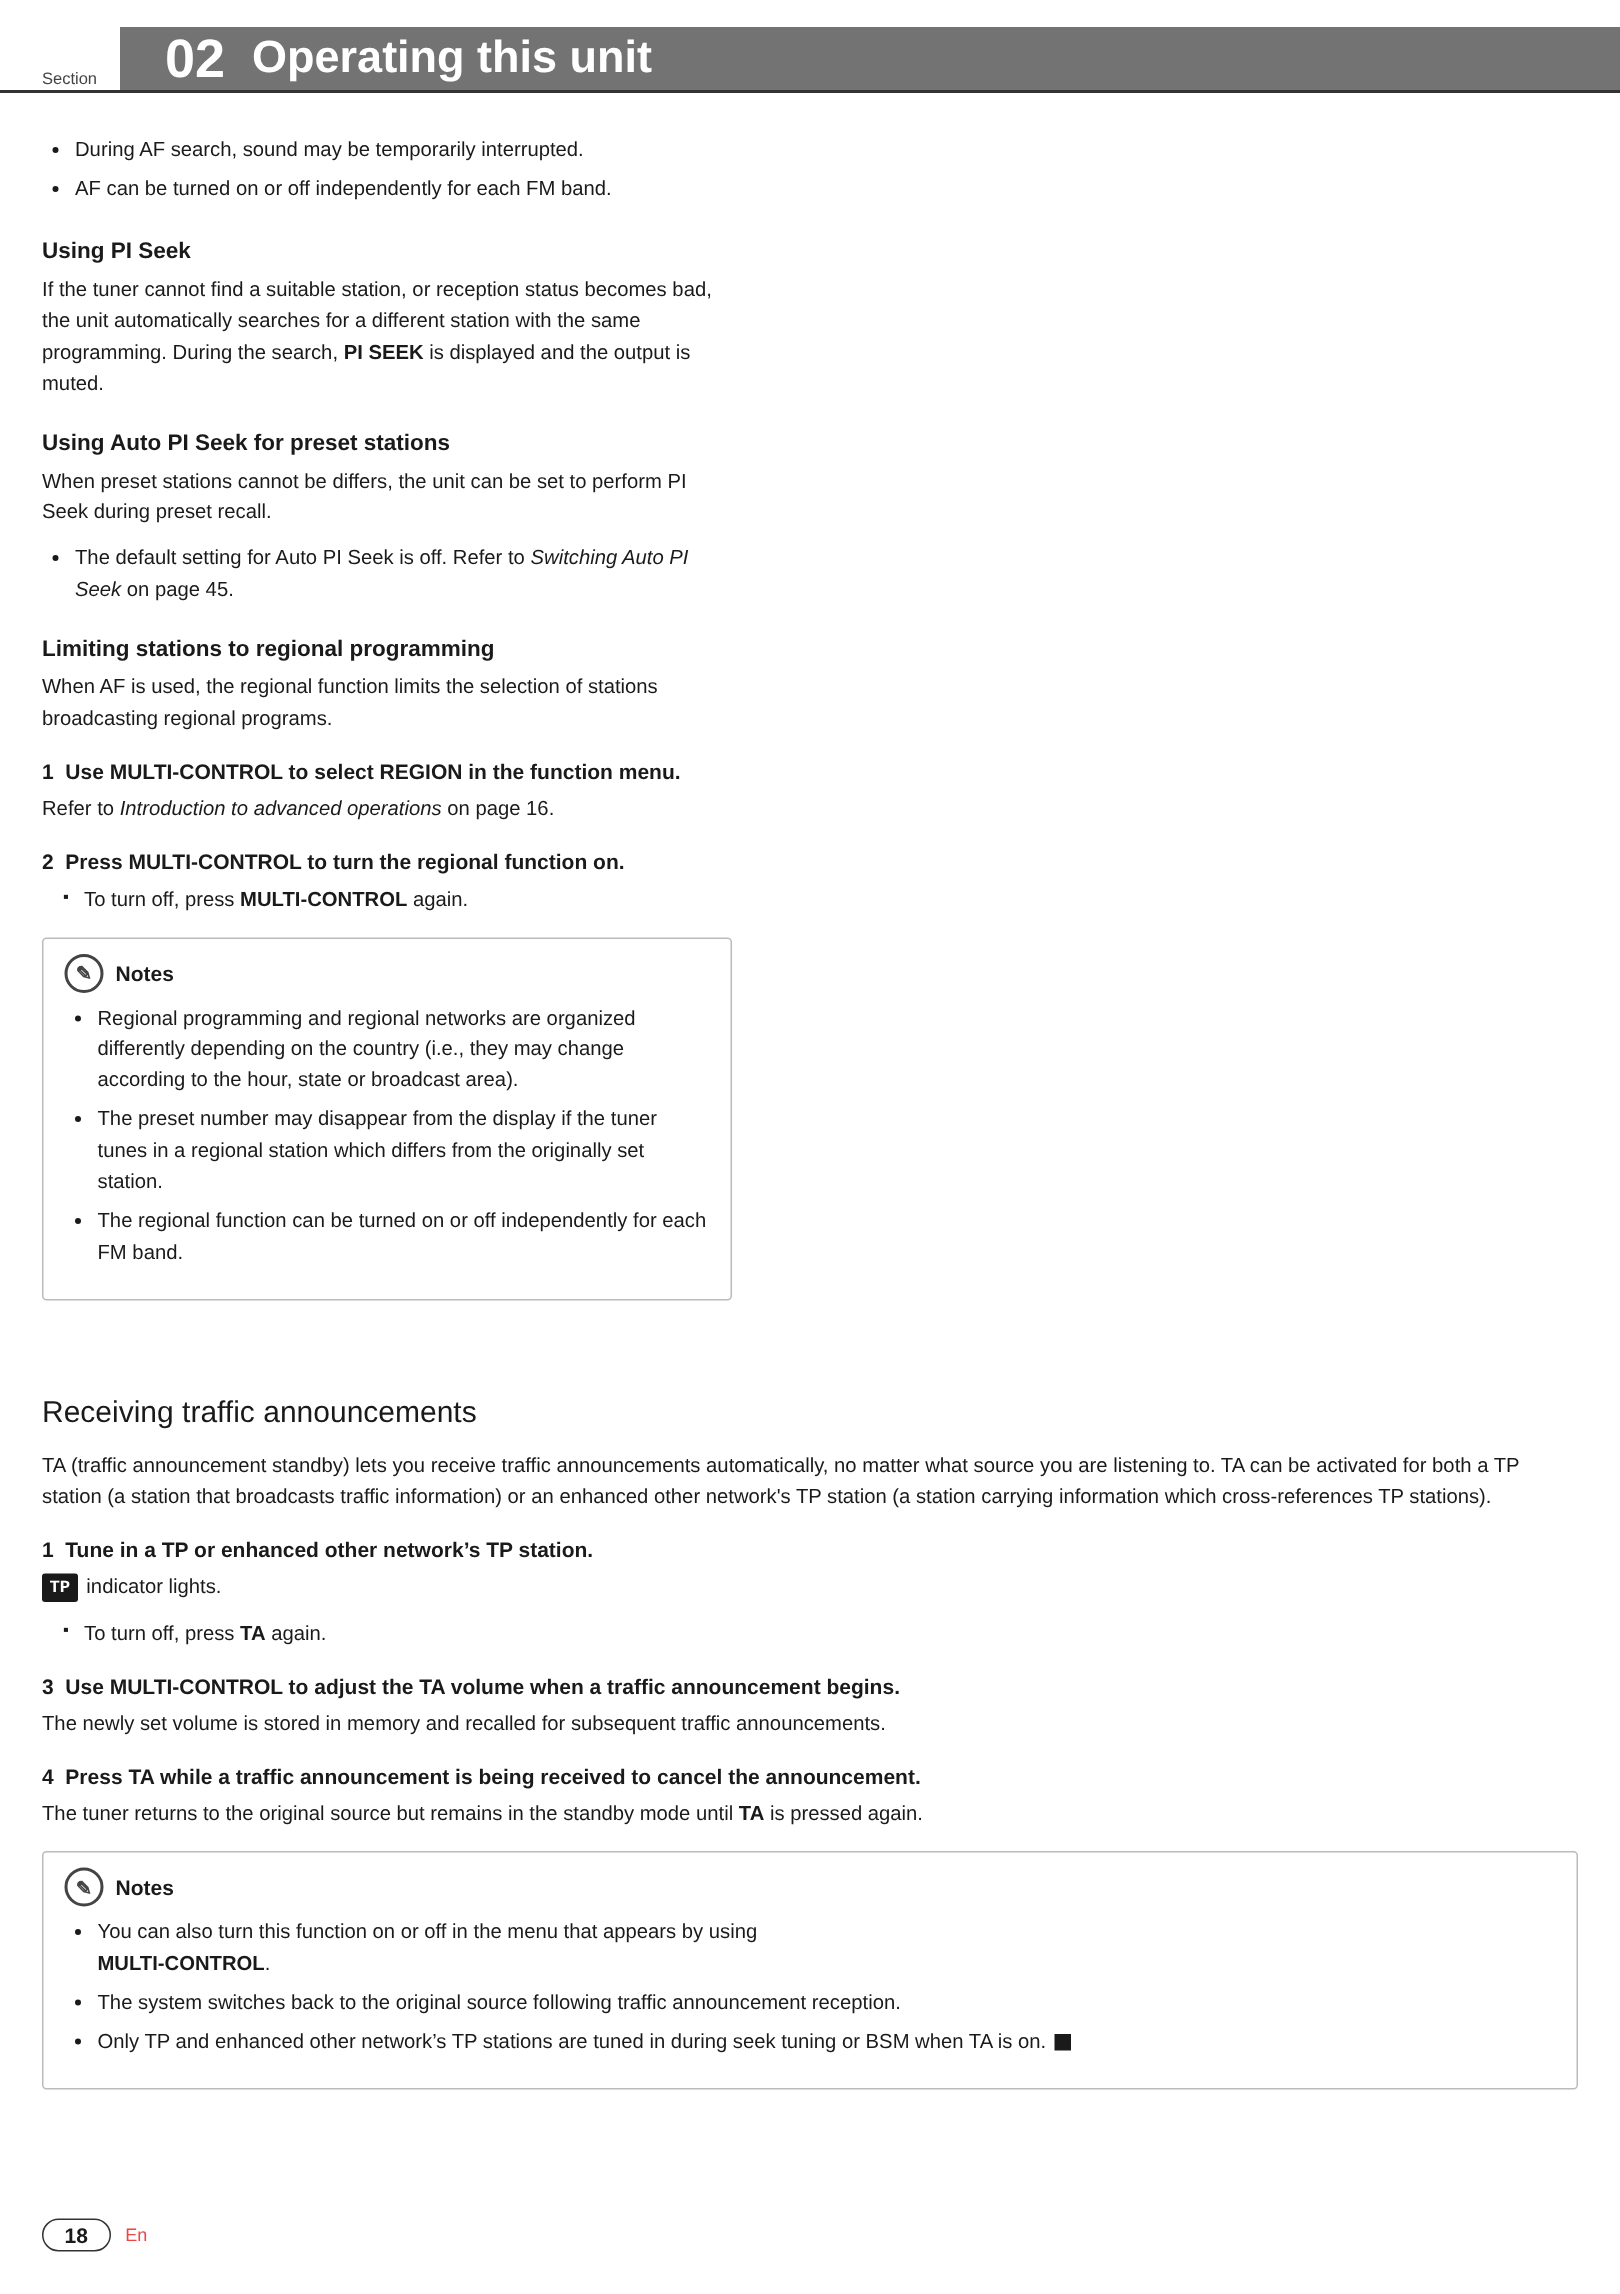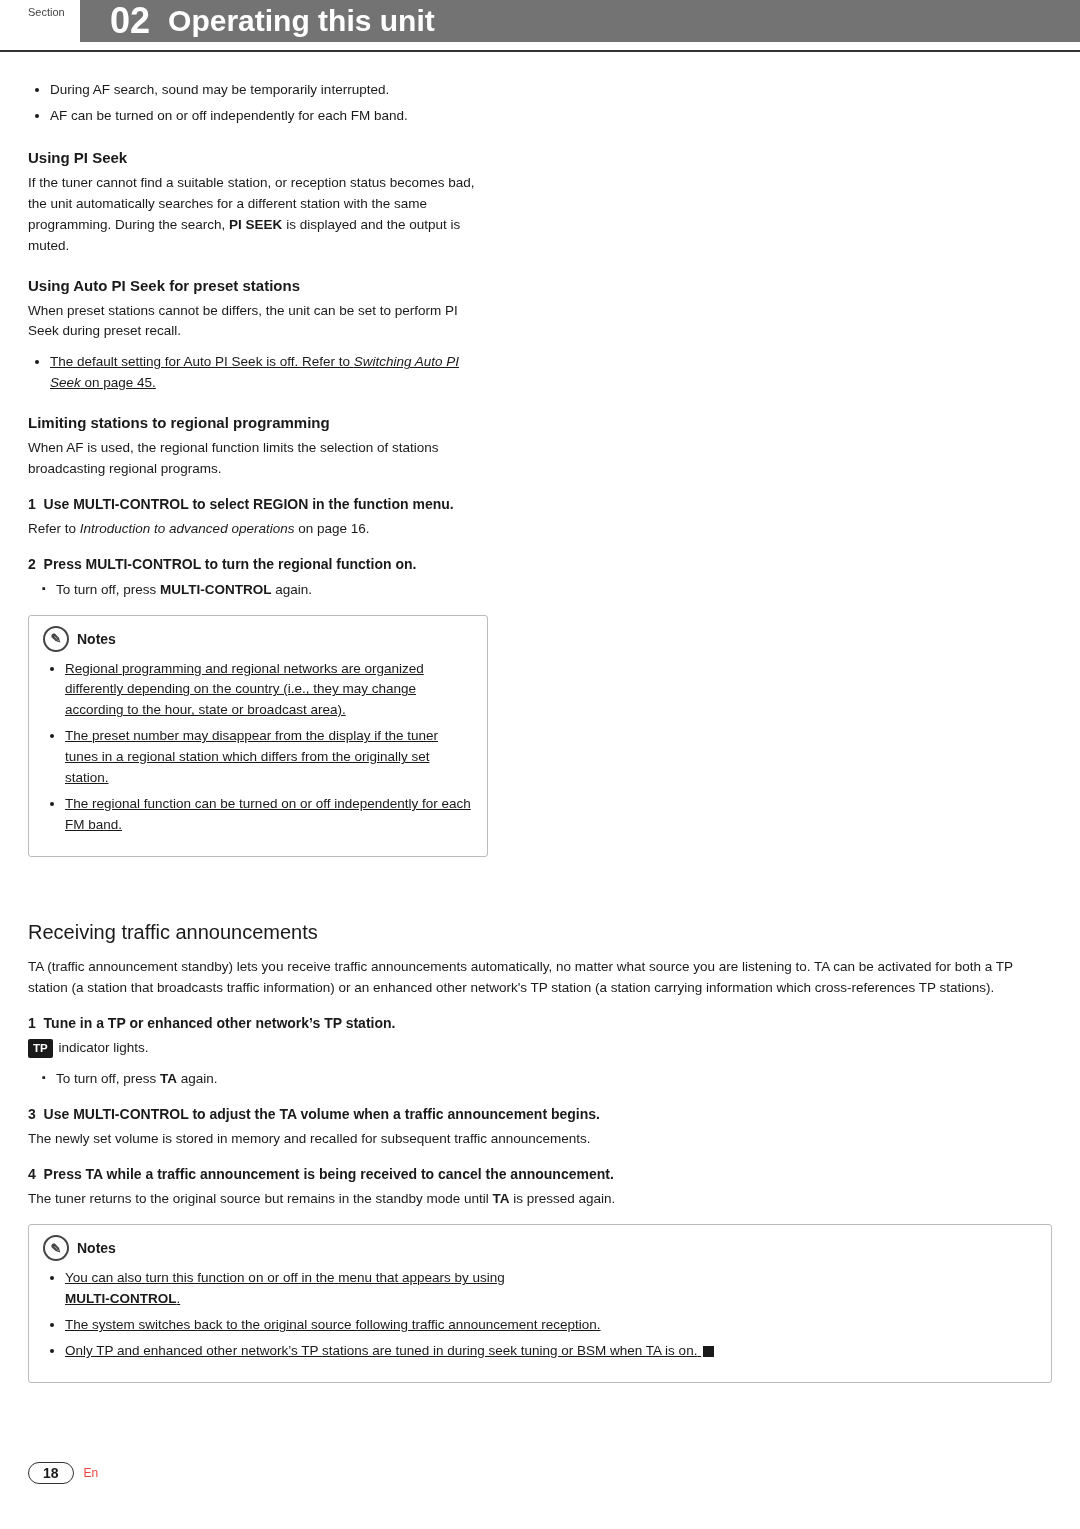--- a/index.html
+++ b/index.html
@@ -22,22 +22,22 @@
       width: 1080px;
       min-height: 1529px;
       padding: 0;
       background: #ffffff;
       position: relative;
     }
 
     
     .header-bar {
       display: flex;
-      align-items: flex-start;
-      height: 52px;
+      align-items: flex-end;
+      height: 62px;
       border-bottom: 2px solid #333;
       margin-bottom: 0;
     }
 
     .section-label-block {
       display: flex;
       flex-direction: column;
       justify-content: flex-start;
       padding: 6px 0 0 28px;
       min-width: 80px;
@@ -158,21 +158,20 @@
       left: 0;
       top: 0;
       font-size: 11px;
     }
 
     
     .disc-list {
       list-style: disc;
       padding-left: 22px;
       margin-bottom: 10px;
-      text-decoration: underline;
     }
 
     .disc-list li {
       font-size: 13.5px;
       line-height: 1.55;
       margin-bottom: 5px;
     }
 
     
     .notes-box {
@@ -210,26 +209,27 @@
     .tp-badge {
       display: inline-block;
       background: #1a1a1a;
       color: #ffffff;
       font-size: 11.5px;
       font-weight: bold;
       padding: 1px 5px;
       margin-right: 2px;
       border-radius: 2px;
       vertical-align: middle;
+      font-family: Liberation Mono, monospace;
     }
 
     
     .footer {
       position: absolute;
-      bottom: 45px;
+      bottom: 28px;
       left: 28px;
       display: flex;
       align-items: center;
       gap: 10px;
     }
 
     .page-number-badge {
       display: inline-flex;
       align-items: center;
       justify-content: center;

